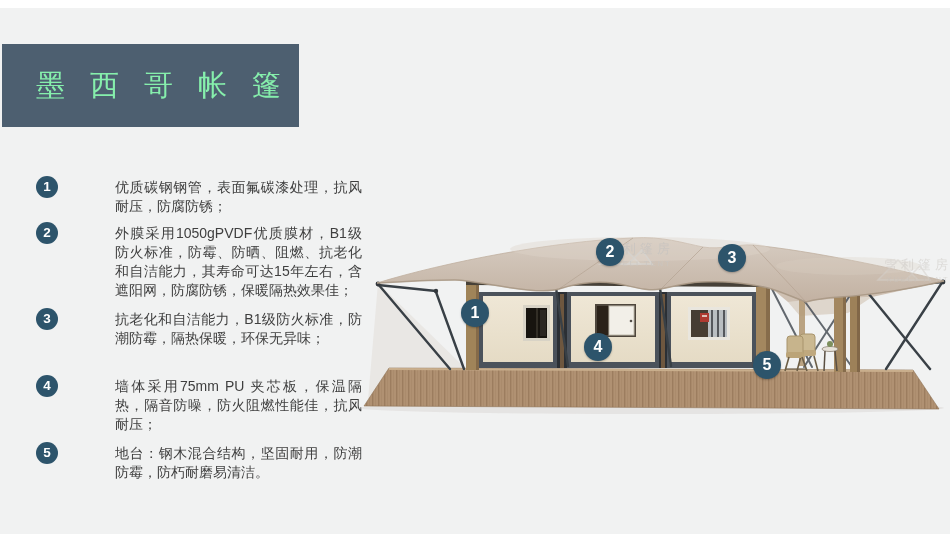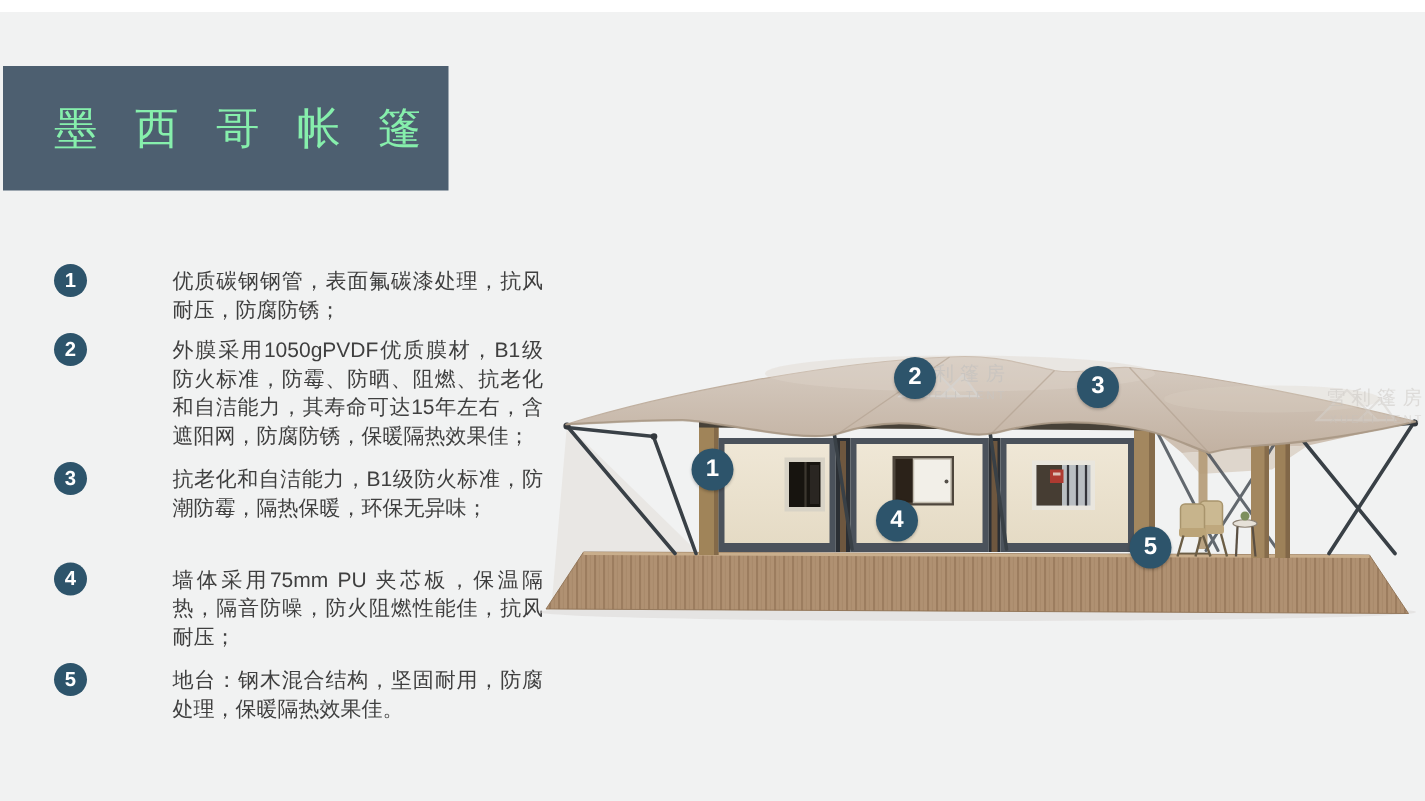--- a/index.html
+++ b/index.html
@@ -64,21 +64,21 @@
   <div class="feature-badge f2b">2</div>
   <div class="feature-text f2t">外膜采用1050gPVDF优质膜材，B1级防火标准，防霉、防晒、阻燃、抗老化和自洁能力，其寿命可达15年左右，含遮阳网，防腐防锈，保暖隔热效果佳；</div>
 
   <div class="feature-badge f3b">3</div>
   <div class="feature-text f3t">抗老化和自洁能力，B1级防火标准，防潮防霉，隔热保暖，环保无异味；</div>
 
   <div class="feature-badge f4b">4</div>
   <div class="feature-text f4t">墙体采用75mm PU 夹芯板，保温隔热，隔音防噪，防火阻燃性能佳，抗风耐压；</div>
 
   <div class="feature-badge f5b">5</div>
-  <div class="feature-text f5t">地台：钢木混合结构，坚固耐用，防腐处理，保暖隔热效果佳。</div>
+  <div class="feature-text f5t">地台：钢木混合结构，坚固耐用，防潮防霉，防朽耐磨易清洁。</div>
 </div>
 
 <div class="figure">
   <svg width="598" height="224" viewBox="352 210 598 224">
     <defs>
       <pattern id="pk" width="6" height="50" patternUnits="userSpaceOnUse">
         <rect width="6" height="50" fill="#b09172"></rect>
         <rect x="0" width="1.4" height="50" fill="#9c7d5f"></rect>
         <rect x="3.2" width="0.8" height="50" fill="#a98a6b"></rect>
       </pattern>

